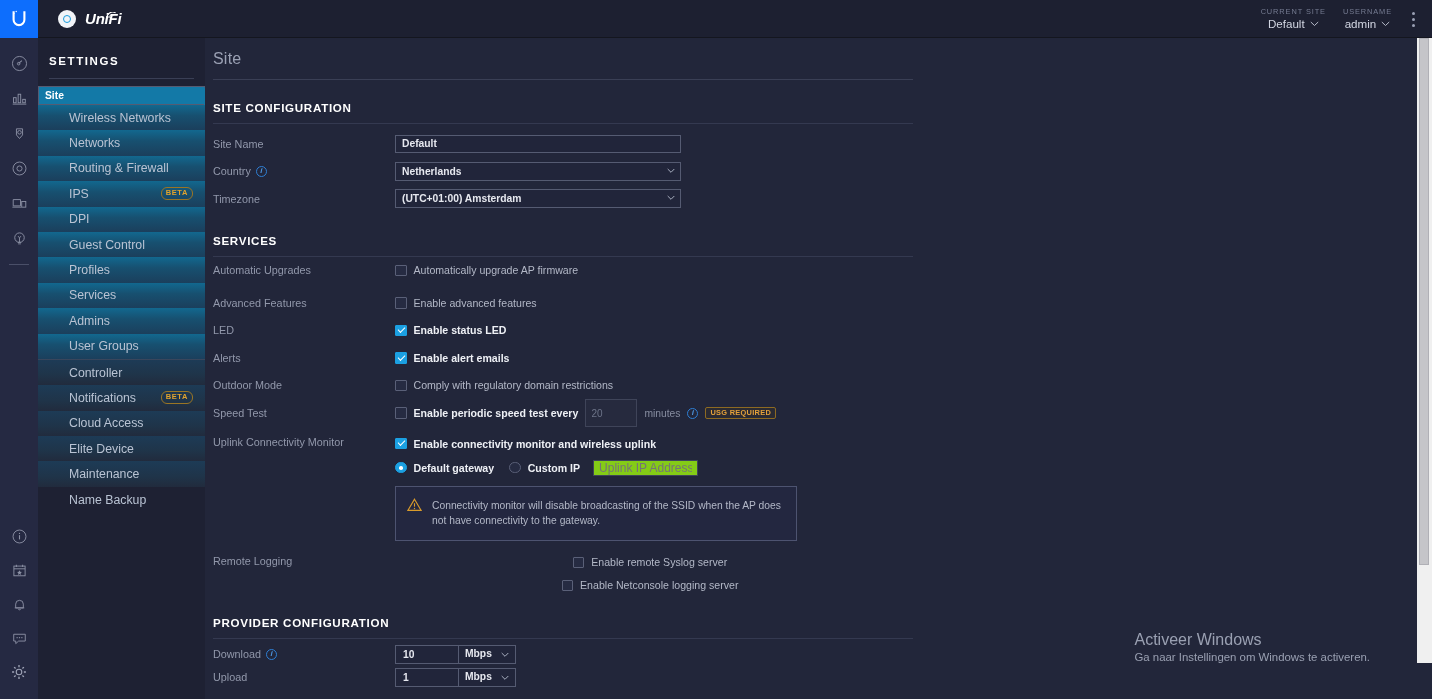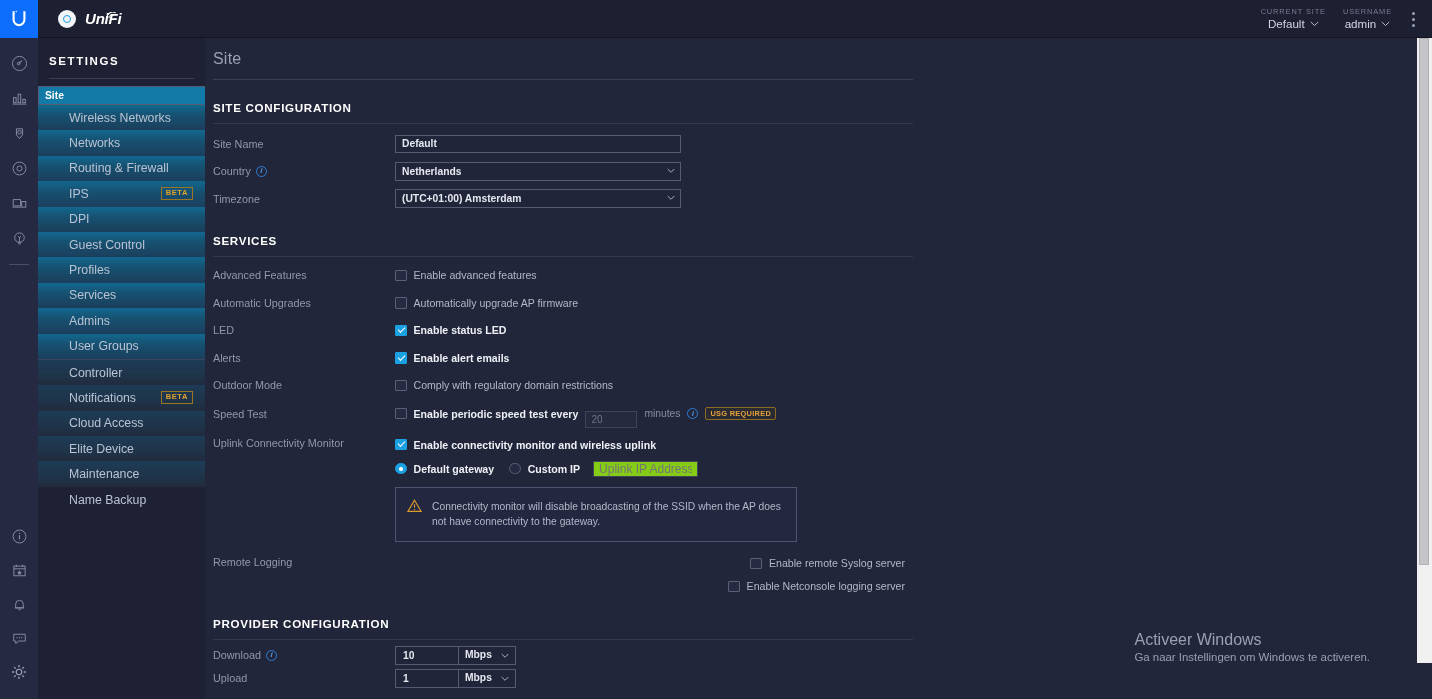--- a/index.html
+++ b/index.html
@@ -60,21 +60,21 @@
   }
   .side-item.sel::after {
     content: ""; position: absolute; right: -10px; top: 0;
     border-top: 12.7px solid transparent; border-bottom: 12.7px solid transparent;
     border-left: 10px solid #1379a7;
   }
   .side-group-sep { height: 1px; background: #39465c; }
   .badge-beta {
     position: absolute; right: 12px; top: 6px;
     font-size: 7.5px; font-weight: bold; letter-spacing: .6px;
-    color: #e0a32e; border: 1px solid #9a7524; border-radius: 0;
+    color: #e0a32e; border: 1px solid #9a7524; border-radius: 6px;
     padding: 1px 4px 1px 4px; line-height: 1.15;
   }
 
   
   .main {
     flex: 1 1 auto; height: 699px; position: relative;
     background: #22263a; padding: 0 0 0 0; overflow: hidden;
   }
   .page-title {
     font-size: 16px; color: #9ba1b4; font-weight: normal;
@@ -151,24 +151,23 @@
     font-size: 8px; font-weight: bold; font-style: italic;
     display: inline-flex; align-items: center; justify-content: center;
     line-height: 1; cursor: pointer; flex: 0 0 11px;
   }
   .badge-usg {
     font-size: 7.4px; font-weight: bold; letter-spacing: .3px;
     color: #e4a13a; border: 1px solid #8d6a22; background: #2a2a33;
     border-radius: 2px; padding: 1.5px 4px; line-height: 1;
   }
   .inp-dis {
-    background: #262a3e; border: 1px solid #3f4459; height: 17px;
+    background: #262a3e; border: 1px solid #3f4459; height: 28px;
     width: 52px; color: #6d7489; font-size: 10px; padding: 0 5px;
     line-height: 16px;
-    margin-top: 12px;
   }
   .unit { font-size: 10.3px; color: #878da0; }
 
   .warn-box {
     border: 1px solid #4d5370; background: #232740;
     width: 402px; padding: 11px 12px 11px 11px;
     display: flex; gap: 10px; margin: 10px 0 0 0;
   }
   .warn-txt { font-size: 10.3px; color: #b3b8c7; line-height: 1.5; }
 
@@ -455,36 +454,36 @@
                   <path d="M.7 1 L4 4.3 L7.3 1" fill="none" stroke="#a9afc0" stroke-width="1"></path>
                 </svg>
             </span>
           </div>
         </div>
       </div>
 
       <div class="sec-head">SERVICES</div>
       <div class="sec-rule"></div>
 
+      <div class="row">
+        <div class="lbl">Automatic Upgrades</div>
+        <div class="fld">
+          <div class="cb-line">
+            <span class="cb"></span>
+            <span class="cb-txt">Automatically upgrade AP firmware</span>
+          </div>
+        </div>
+      </div>
+
       <div class="row" style="margin-top:5px">
         <div class="lbl">Advanced Features</div>
         <div class="fld">
           <div class="cb-line">
             <span class="cb"></span>
             <span class="cb-txt">Enable advanced features</span>
-          </div>
-        </div>
-      </div>
-
-      <div class="row">
-        <div class="lbl">Automatic Upgrades</div>
-        <div class="fld">
-          <div class="cb-line">
-            <span class="cb"></span>
-            <span class="cb-txt">Automatically upgrade AP firmware</span>
           </div>
         </div>
       </div>
 
       <div class="row">
         <div class="lbl">LED</div>
         <div class="fld">
           <div class="cb-line">
             <span class="cb on"></span>
             <span class="cb-txt on">Enable status LED</span>
@@ -548,21 +547,21 @@
                   <circle cx="8" cy="11.2" r="0.75" fill="#d99b2b"></circle>
                 </svg>
             </span>
             <span class="warn-txt">Connectivity monitor will disable broadcasting of the SSID when the AP does not have connectivity to the gateway.</span>
           </div>
         </div>
       </div>
 
       <div class="row" style="align-items:flex-start; min-height:0; margin-top:13px">
         <div class="lbl" style="padding-top:1px">Remote Logging</div>
-        <div class="fld" style="flex-direction:column; align-items:flex-end; gap:6px">
+        <div class="fld" style="flex-direction:column; align-items:center; gap:6px">
           <div class="cb-line">
             <span class="cb"></span>
             <span class="cb-txt">Enable remote Syslog server</span>
           </div>
           <div class="cb-line">
             <span class="cb"></span>
             <span class="cb-txt">Enable Netconsole logging server</span>
           </div>
         </div>
       </div>

